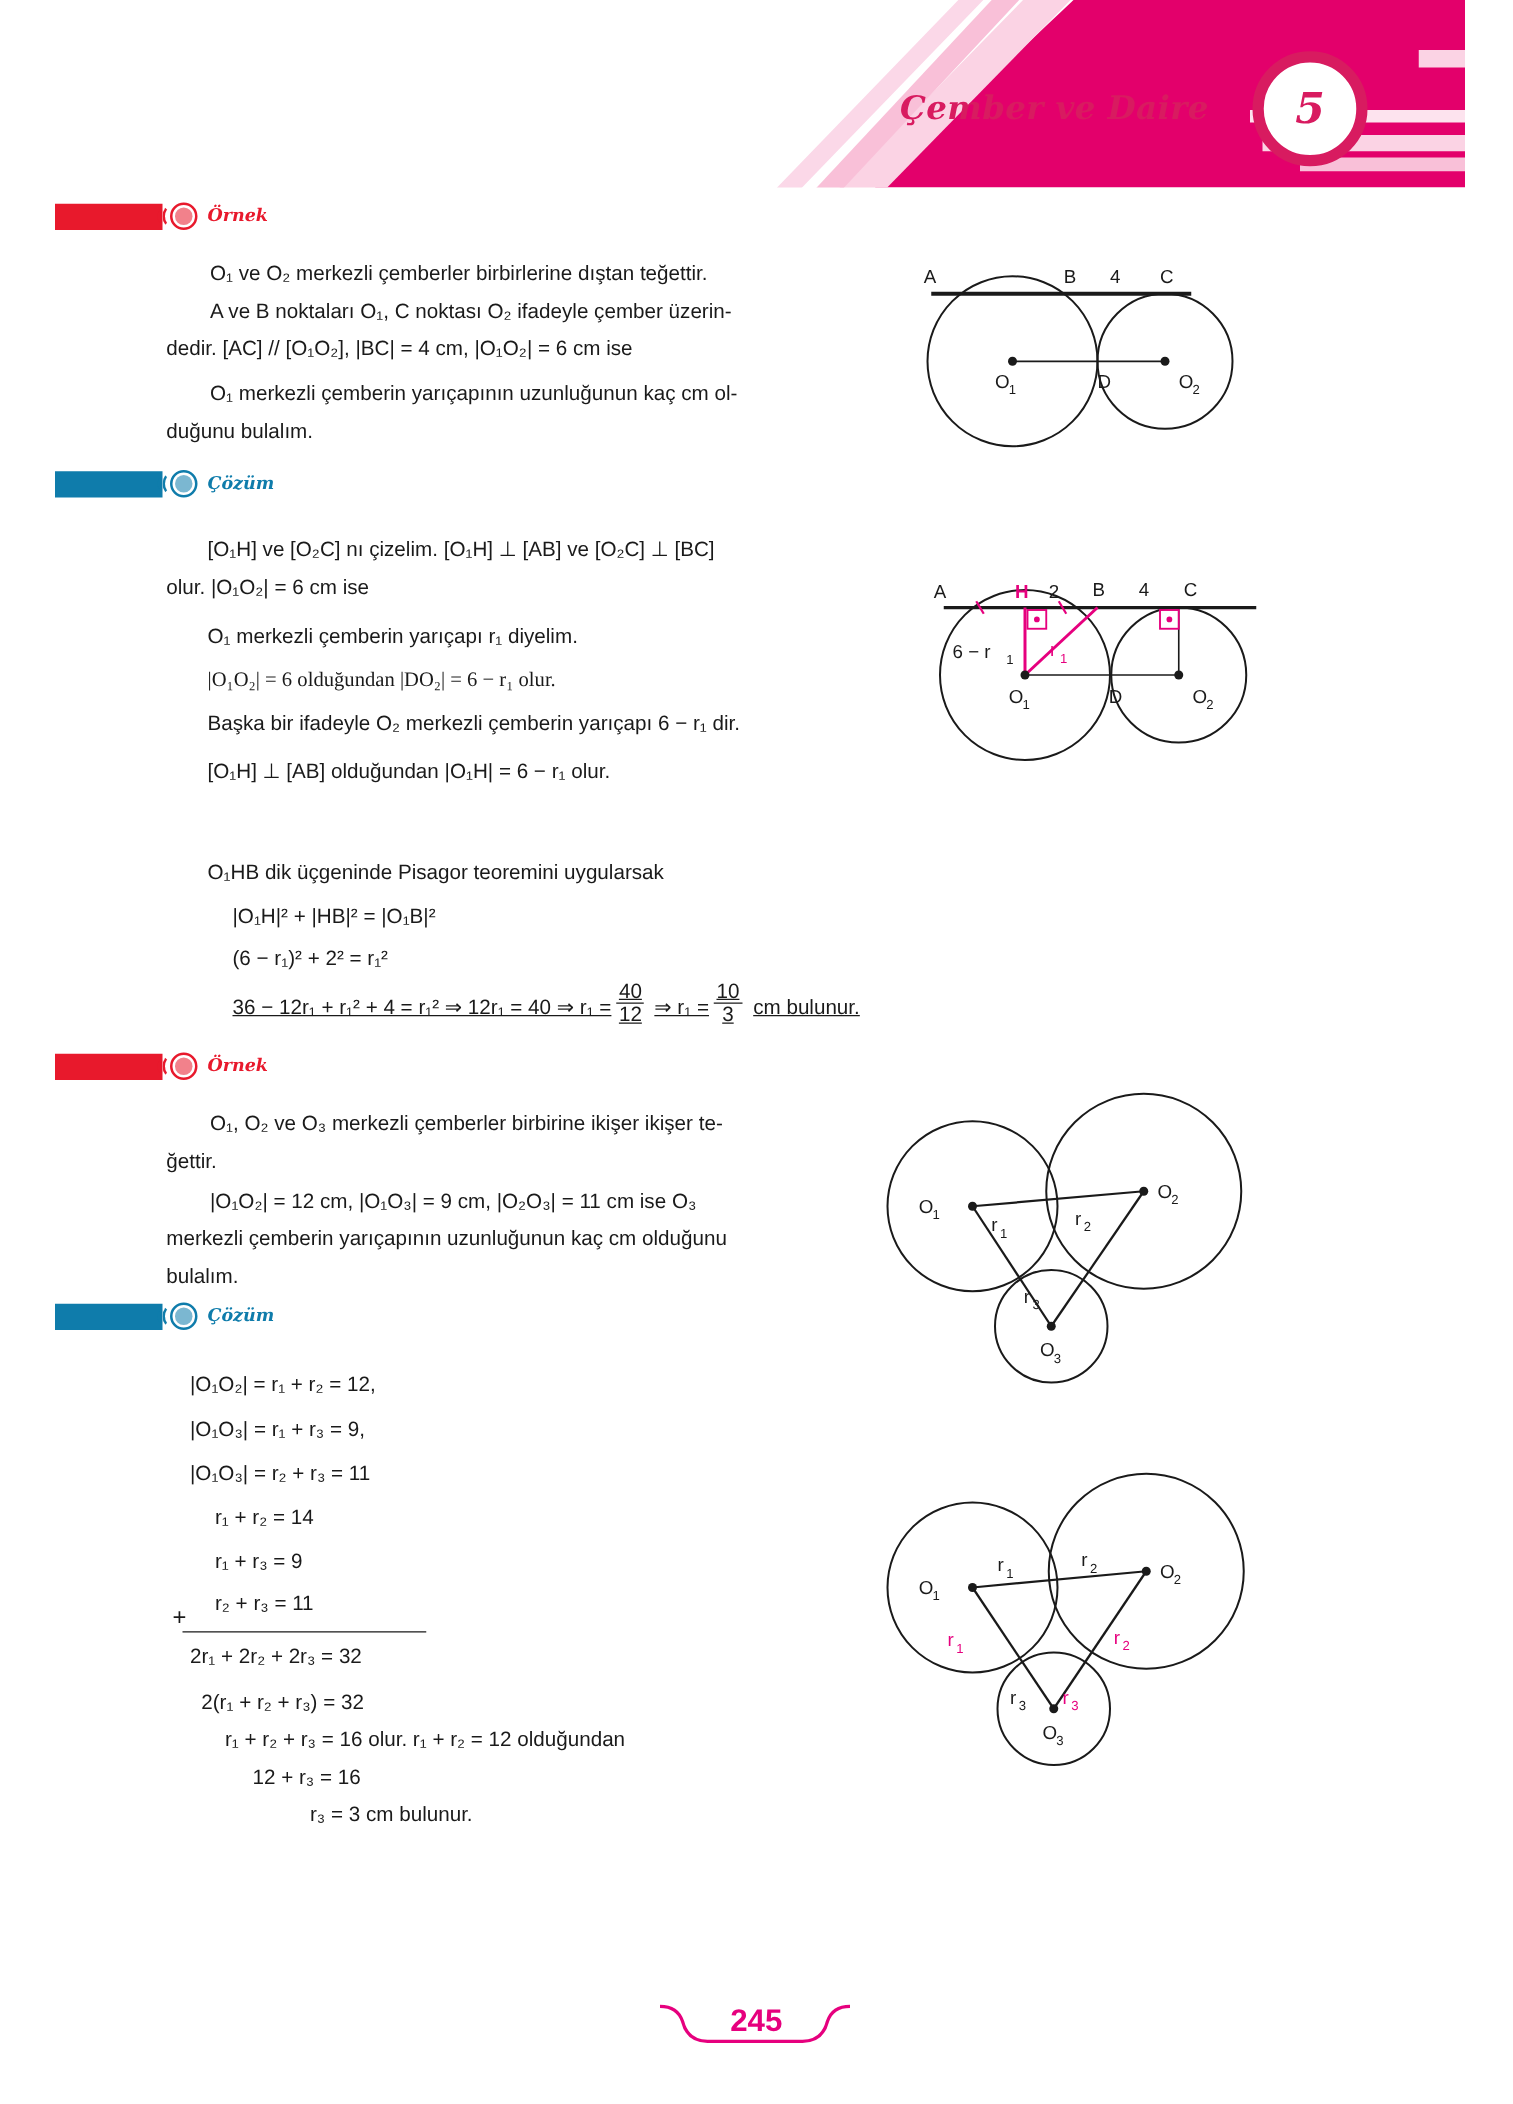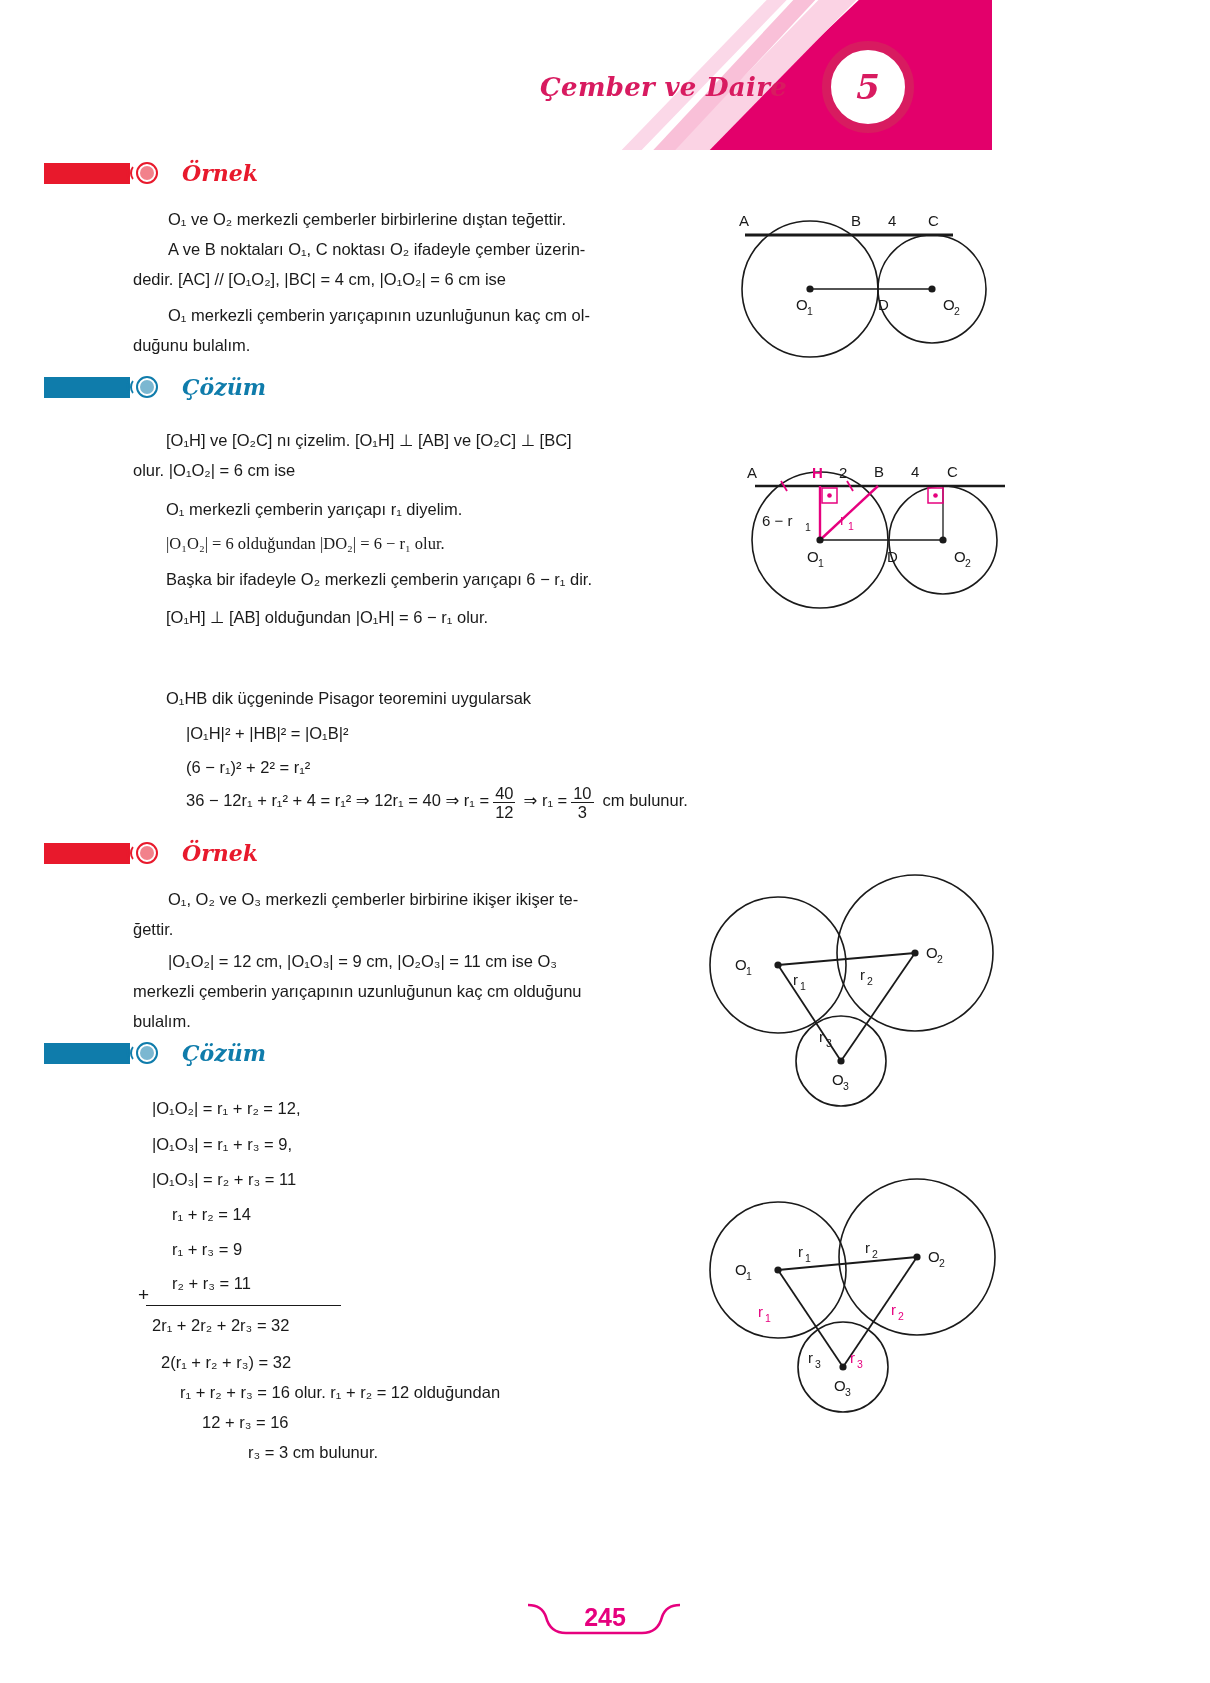--- a/index.html
+++ b/index.html
@@ -8,21 +8,21 @@
     width:1210px;height:1683px;
     background:#ffffff;
     font-family:"Liberation Sans","DejaVu Sans",sans-serif;
     color:#1a1a1a;
     position:relative;
     overflow:hidden;
   }
   .page{position:relative;width:1210px;height:1683px;}
 
   
-  .header{position:absolute;top:0;left:0;width:992px;height:150px;overflow:hidden;}
+  .header{position:absolute;top:0;left:0;width:1172px;height:150px;overflow:hidden;}
   .hdr-title{
     position:absolute;right:205px;top:72px;
     font-family:"DejaVu Serif","Liberation Serif",serif;
     font-style:italic;font-weight:bold;font-size:26px;
     color:#d81b60;letter-spacing:.3px;white-space:nowrap;
   }
   .hdr-circle{
     position:absolute;right:78px;top:41px;
     width:92px;height:92px;border-radius:50%;
     background:#ffffff;border:9px solid #d81b60;
@@ -54,22 +54,22 @@
     box-sizing:border-box;
   }
   .tag .rings .arc2{
     position:absolute;left:-2px;top:6px;width:12px;height:14px;
     border:2px solid currentColor;border-radius:50%;
     border-right-color:transparent;border-top-color:transparent;border-bottom-color:transparent;
     box-sizing:border-box;
   }
   .tag .label{
     font-family:"DejaVu Serif","Liberation Serif",serif;
-    font-style:italic;font-weight:bold;font-size:22px;
-    margin-left:20px;white-space:nowrap;
+    font-style:italic;font-weight:bold;font-size:14px;
+    margin-left:4px;white-space:nowrap;
   }
   .tag.ornek{color:#e8192c;}
   .tag.ornek .bar{background:#e8192c;}
   .tag.ornek .label{color:#e8192c;}
   .tag.cozum{color:#0f7cab;}
   .tag.cozum .bar{background:#0f7cab;}
   .tag.cozum .label{color:#0f7cab;}
 
   
   .txt{
@@ -186,21 +186,21 @@
   <div class="txt" style="left:166px;top:425px;">[O₁H] ve [O₂C] nı çizelim. [O₁H] ⊥ [AB] ve [O₂C] ⊥ [BC]</div>
   <div class="txt" style="left:133px;top:455px;">olur. |O₁O₂| = 6 cm ise</div>
   <div class="txt" style="left:166px;top:494px;">O₁ merkezli çemberin yarıçapı r₁ diyelim.</div>
   <div class="txt" style="left:166px;top:529px;font-family:Liberation Serif, serif;">|O₁O₂| = 6 olduğundan |DO₂| = 6 − r₁ olur.</div>
   <div class="txt" style="left:166px;top:564px;">Başka bir ifadeyle O₂ merkezli çemberin yarıçapı 6 − r₁ dir.</div>
   <div class="txt" style="left:166px;top:602px;">[O₁H] ⊥ [AB] olduğundan |O₁H| = 6 − r₁ olur.</div>
   <div class="txt" style="left:166px;top:683px;">O₁HB dik üçgeninde Pisagor teoremini uygularsak</div>
   <div class="txt" style="left:186px;top:718px;">|O₁H|² + |HB|² = |O₁B|²</div>
   <div class="txt" style="left:186px;top:752px;">(6 − r₁)² + 2² = r₁²</div>
 
-  <div class="txt" style="left:186px;top:785px;display:flex;align-items:flex-start;">
+  <div class="txt" style="left:186px;top:785px;display:flex;align-items:flex-end;text-decoration:underline;">
     <span>36 − 12r₁ + r₁² + 4 = r₁² ⇒ 12r₁ = 40 ⇒ r₁ =</span>
     <span class="frac">
       <span class="num">40</span>
       <span class="den">12</span>
     </span>
     <span style="margin-left:4px;">⇒ r₁ =</span>
     <span class="frac">
       <span class="num">10</span>
       <span class="den">3</span>
     </span>

